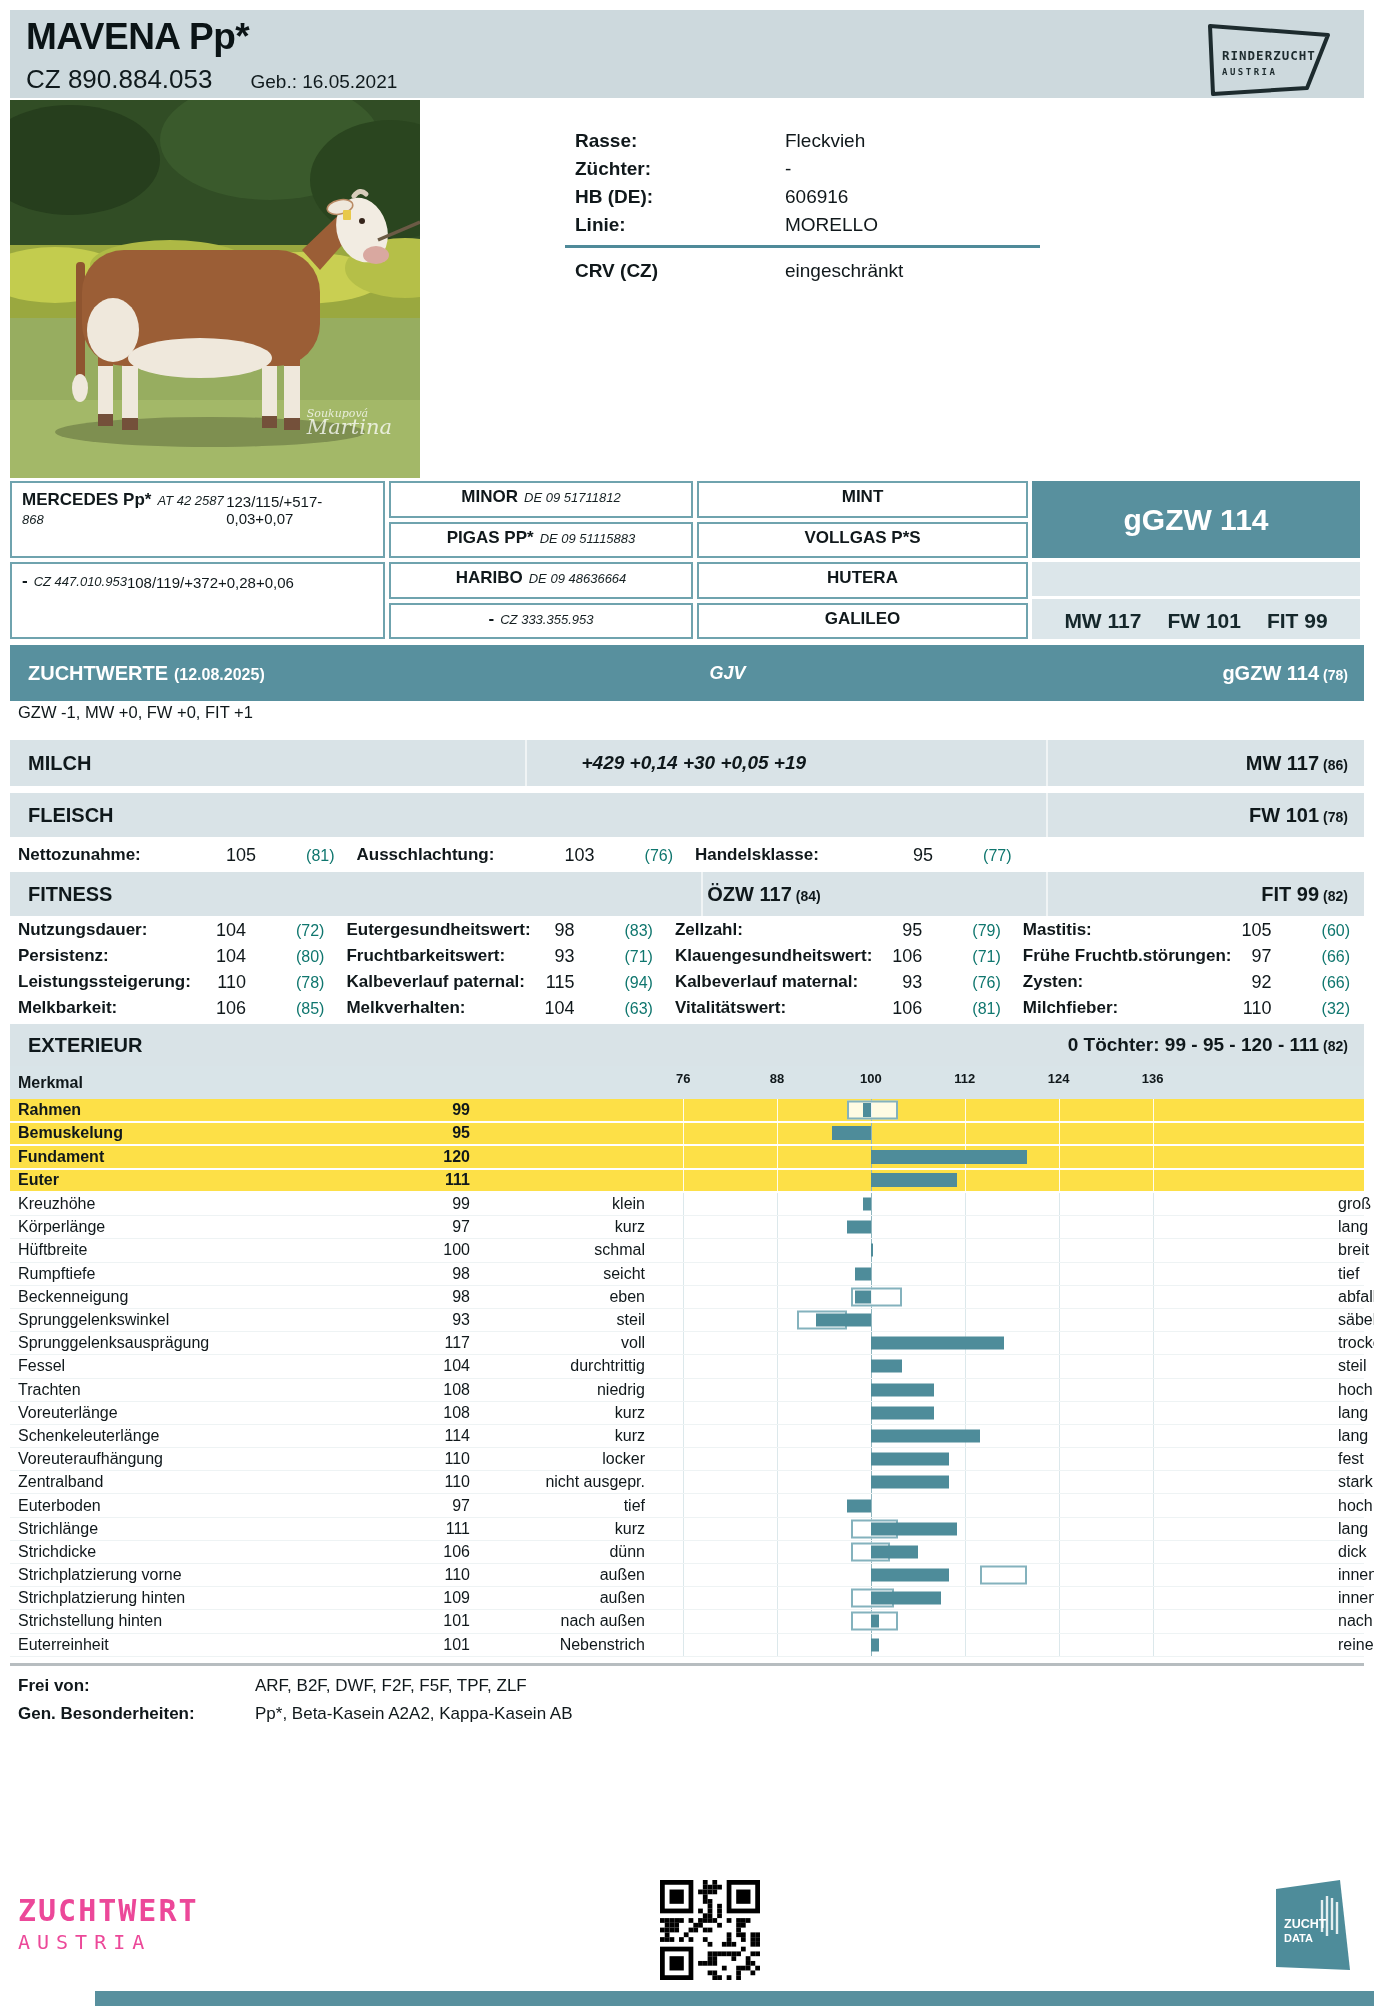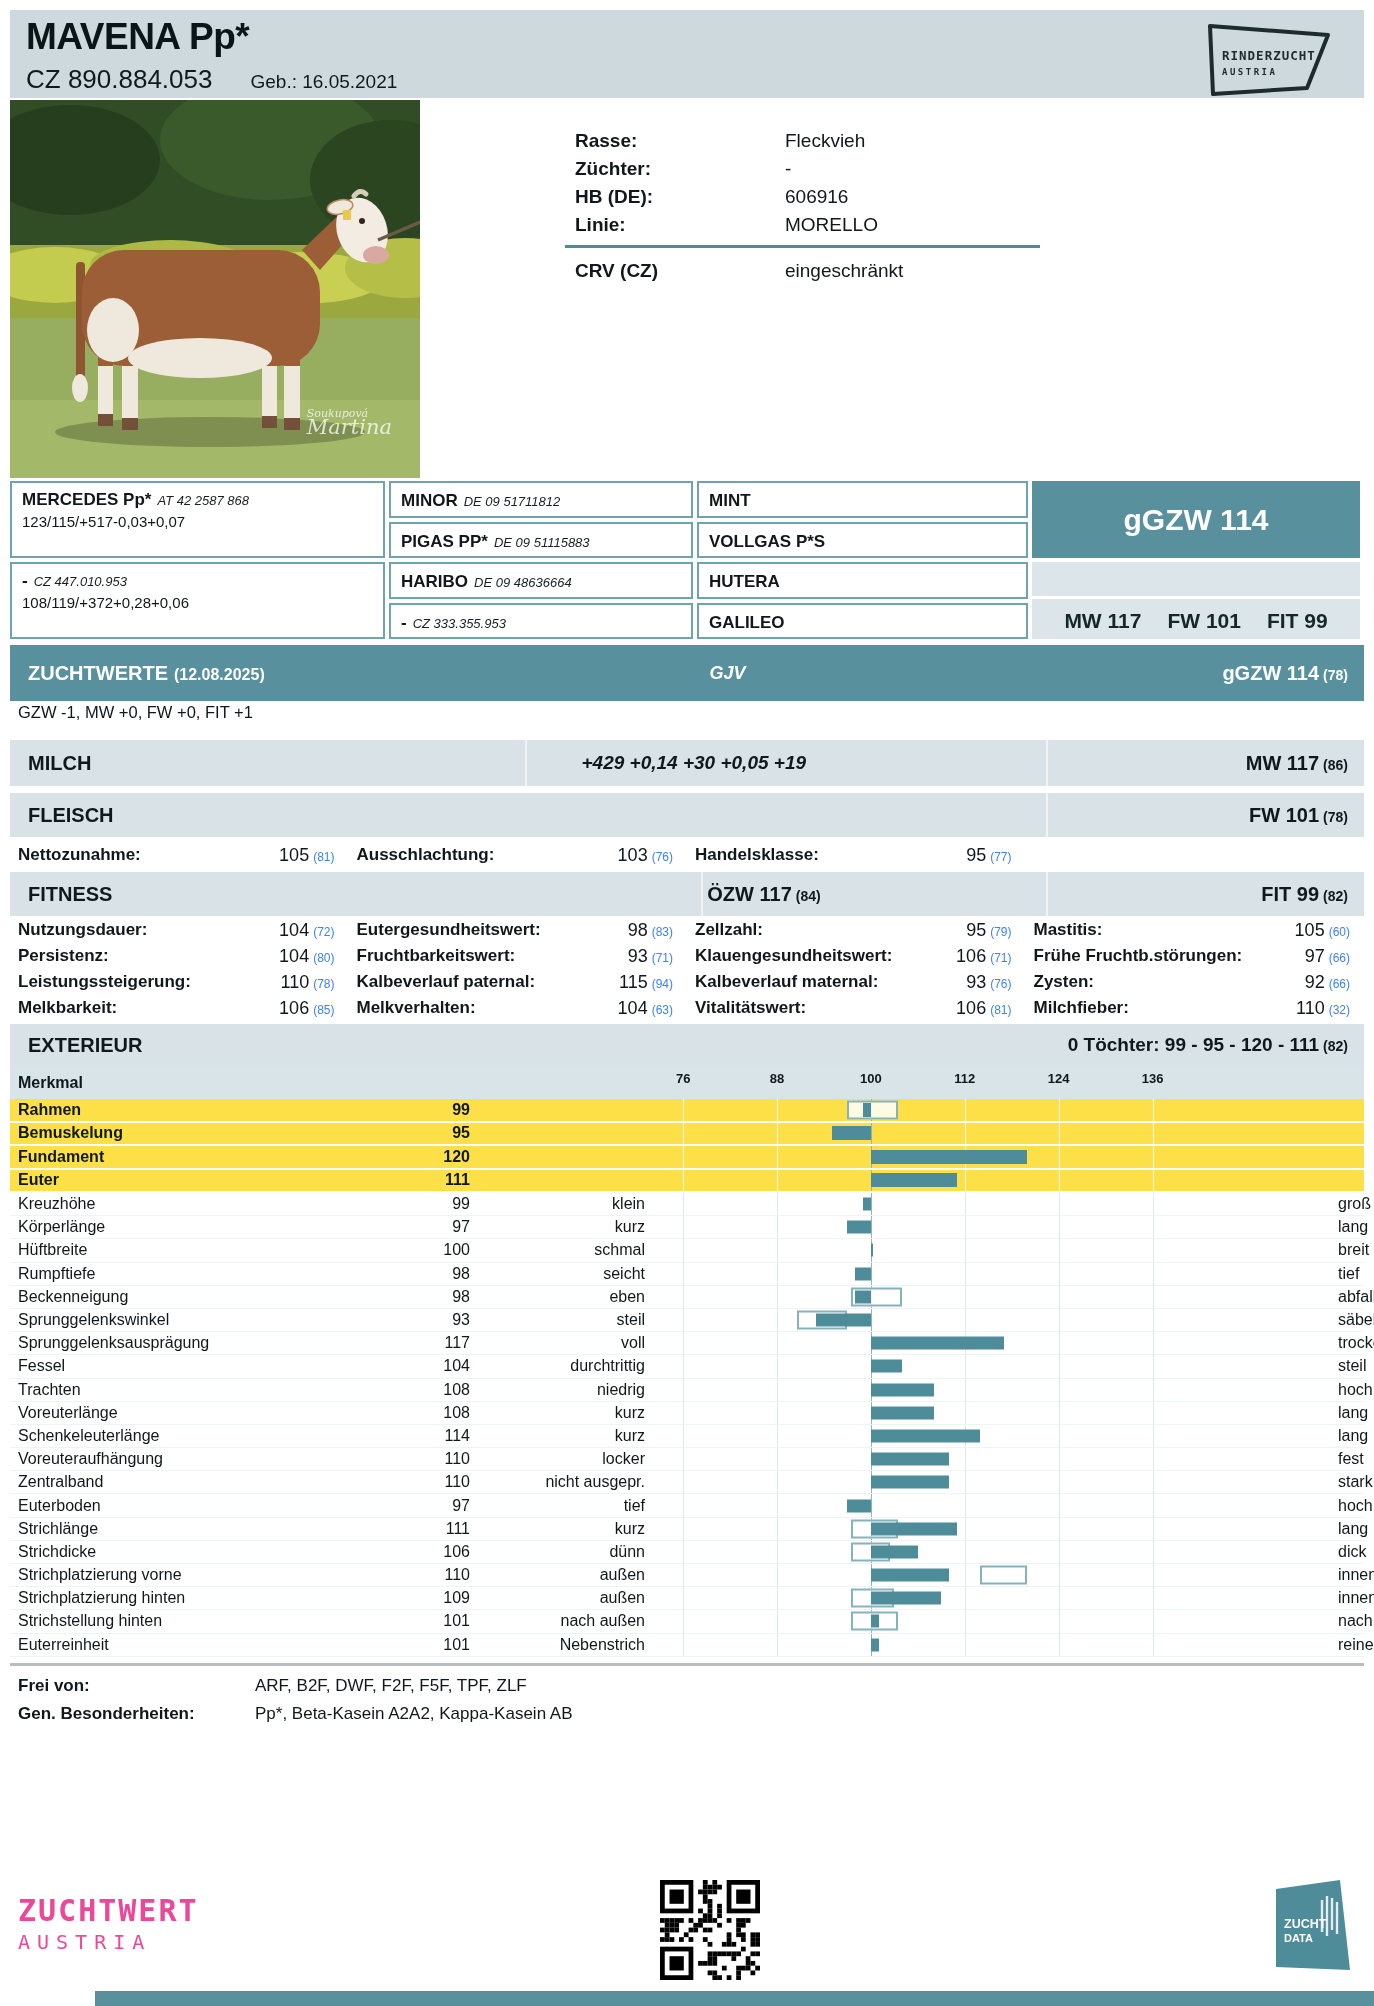--- a/index.html
+++ b/index.html
@@ -25,21 +25,21 @@
   .info-row{height:28px;display:flex;font-size:19px;}
   .info-label{width:210px;font-weight:bold;}
   .info-value{font-weight:normal;}
   .info-divider{position:absolute;left:565px;top:245px;width:475px;height:3px;background:#4F8A99;}
   .crv-row{position:absolute;left:575px;top:260px;display:flex;font-size:19px;}
   .crv-row .info-label{width:210px;}
 
   
   .ped-grid{position:absolute;left:10px;top:481px;width:1354px;height:158px;display:grid;
     grid-template-columns:375px 304px 331px 328px;grid-template-rows:repeat(4,1fr);gap:4px;}
-  .ped-cell{border:2px solid #6FA3AE;background:#fff;padding:4px 10px 0 10px;display:flex;flex-direction:column;justify-content:center;overflow:hidden;}
+  .ped-cell{border:2px solid #6FA3AE;background:#fff;padding:4px 10px 0 10px;display:flex;flex-direction:row;justify-content:center;overflow:hidden;}
   .ped-cell.tall{justify-content:flex-start;padding-top:7px;}
   .ped-name{font-weight:bold;font-size:17px;}
   .ped-id{font-style:italic;font-size:13px;margin-left:6px;color:#162022;}
   .ped-line2{font-size:15px;margin-top:3px;}
   .ggzw-box{grid-column:4;grid-row:1 / 3;background:#58909E;display:flex;align-items:center;justify-content:center;}
   .ggzw-value{color:#fff;font-size:30px;font-weight:bold;}
   .summary-box{grid-column:4;grid-row:3 / 5;background:#DCE6EA;position:relative;}
   .summary-split{position:absolute;left:0;right:0;top:44%;height:3px;background:#fff;}
   .summary-values{position:absolute;left:0;right:0;bottom:6px;text-align:center;font-weight:bold;font-size:21px;color:#15272b;}
   .summary-values span{margin:0 13px;}
@@ -57,21 +57,21 @@
   .date-part{font-size:16px;font-weight:bold;margin-left:6px;}
 
   .gzw-note{position:absolute;left:18px;top:703px;font-size:16.5px;color:#10181b;}
 
   
   .trait-grid{position:absolute;left:10px;width:1354px;display:grid;grid-template-columns:repeat(4,1fr);}
   .t-cell{display:flex;justify-content:space-between;align-items:center;padding:0 14px 0 8px;}
   .t-label{font-weight:bold;font-size:17px;white-space:nowrap;}
   .t-valwrap{display:flex;align-items:baseline;gap:4px;}
   .t-val{font-size:18px;margin-left:20px;}
-  .t-conf{font-size:12px;color:#3b82f6;}
+  .t-conf{font-size:16px;color:#0f766e;margin-left:46px;}
 
   
   .merkmal-band{position:absolute;left:10px;top:1066px;width:1354px;height:33px;background:#D9E4E8;}
   .merkmal-label{position:absolute;left:8px;top:50%;transform:translateY(-50%);font-weight:bold;font-size:16px;}
   .tick-label{position:absolute;top:5px;transform:translateX(-50%);font-size:13px;font-weight:bold;}
   .tick-mark{position:absolute;bottom:-6px;width:1px;height:6px;background:#9FB3BA;}
 
   .rows-wrap{position:absolute;left:10px;width:1354px;}
   #group-rows{top:1099px;background:#fde047;}
   #detail-rows{top:1193px;}

